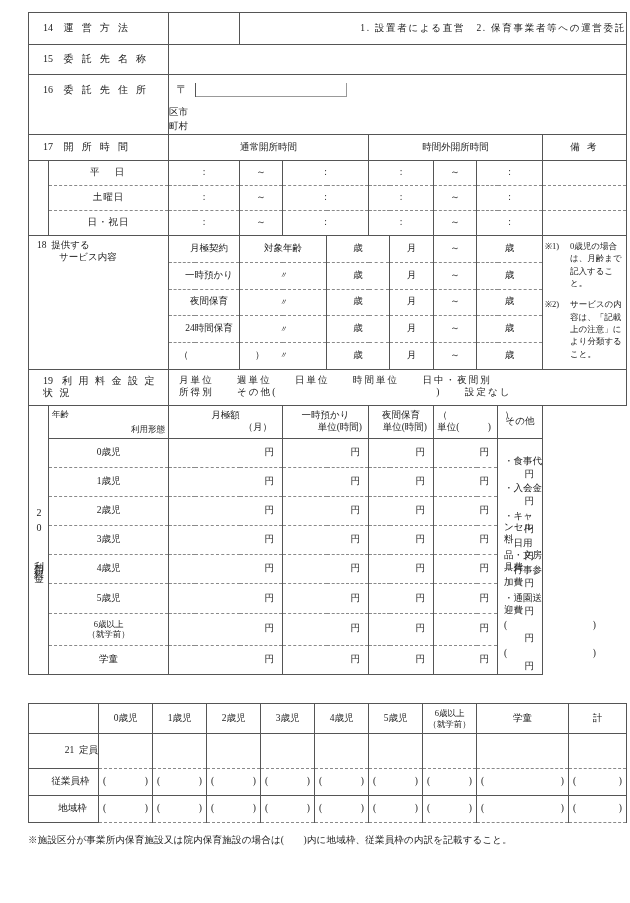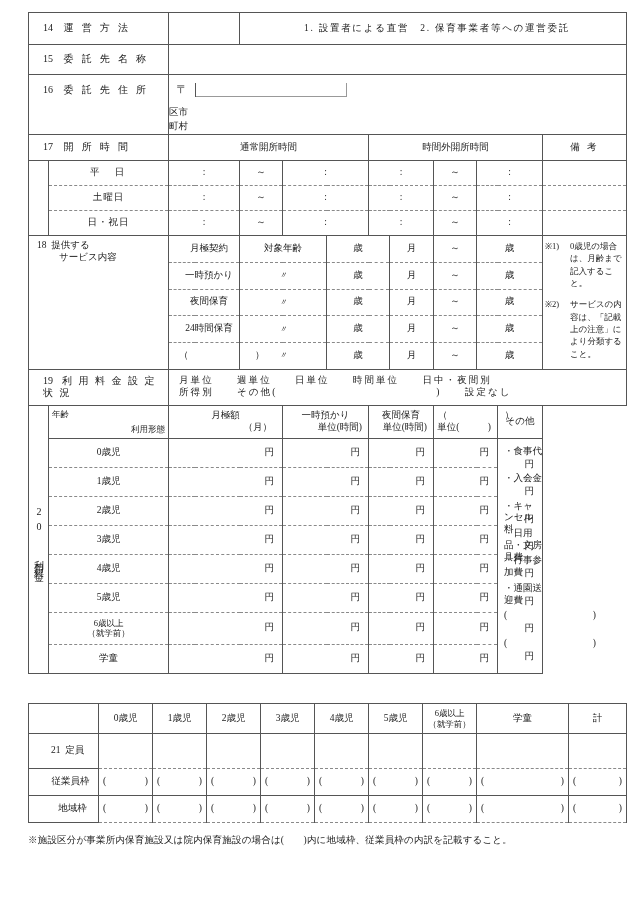--- a/index.html
+++ b/index.html
@@ -44,21 +44,21 @@
 
   .lbl {
     text-align: left;
     padding-left: 14px;
     letter-spacing: 0.28em;
     font-size: 10px;
   }
   .lbl-num {
     letter-spacing: 0;
   }
-  .left { text-align: center; padding-left: 8px; }
+  .left { text-align: right; padding-left: 8px; }
   .right { text-align: right; padding-right: 8px; }
   .tiny { font-size: 8.5px; }
 
   
   #main-table {
     position: absolute;
     left: 16px;
     top: 12px;
     width: 598px;
   }
@@ -137,21 +137,21 @@
   .note-item {
     display: flex;
     margin-bottom: 9px;
   }
   .note-key { width: 25px; flex: 0 0 25px; }
   .note-txt { flex: 1; }
 
   .other-cell {
     text-align: left;
     vertical-align: top;
-    padding: 6px 0 0 6px;
+    padding: 16px 0 0 6px;
     font-size: 9.5px;
   }
   .other-item {
     position: relative;
     height: 27.4px;
   }
   .other-item .nm {
     position: absolute;
     left: 0; top: 1px;
   }

